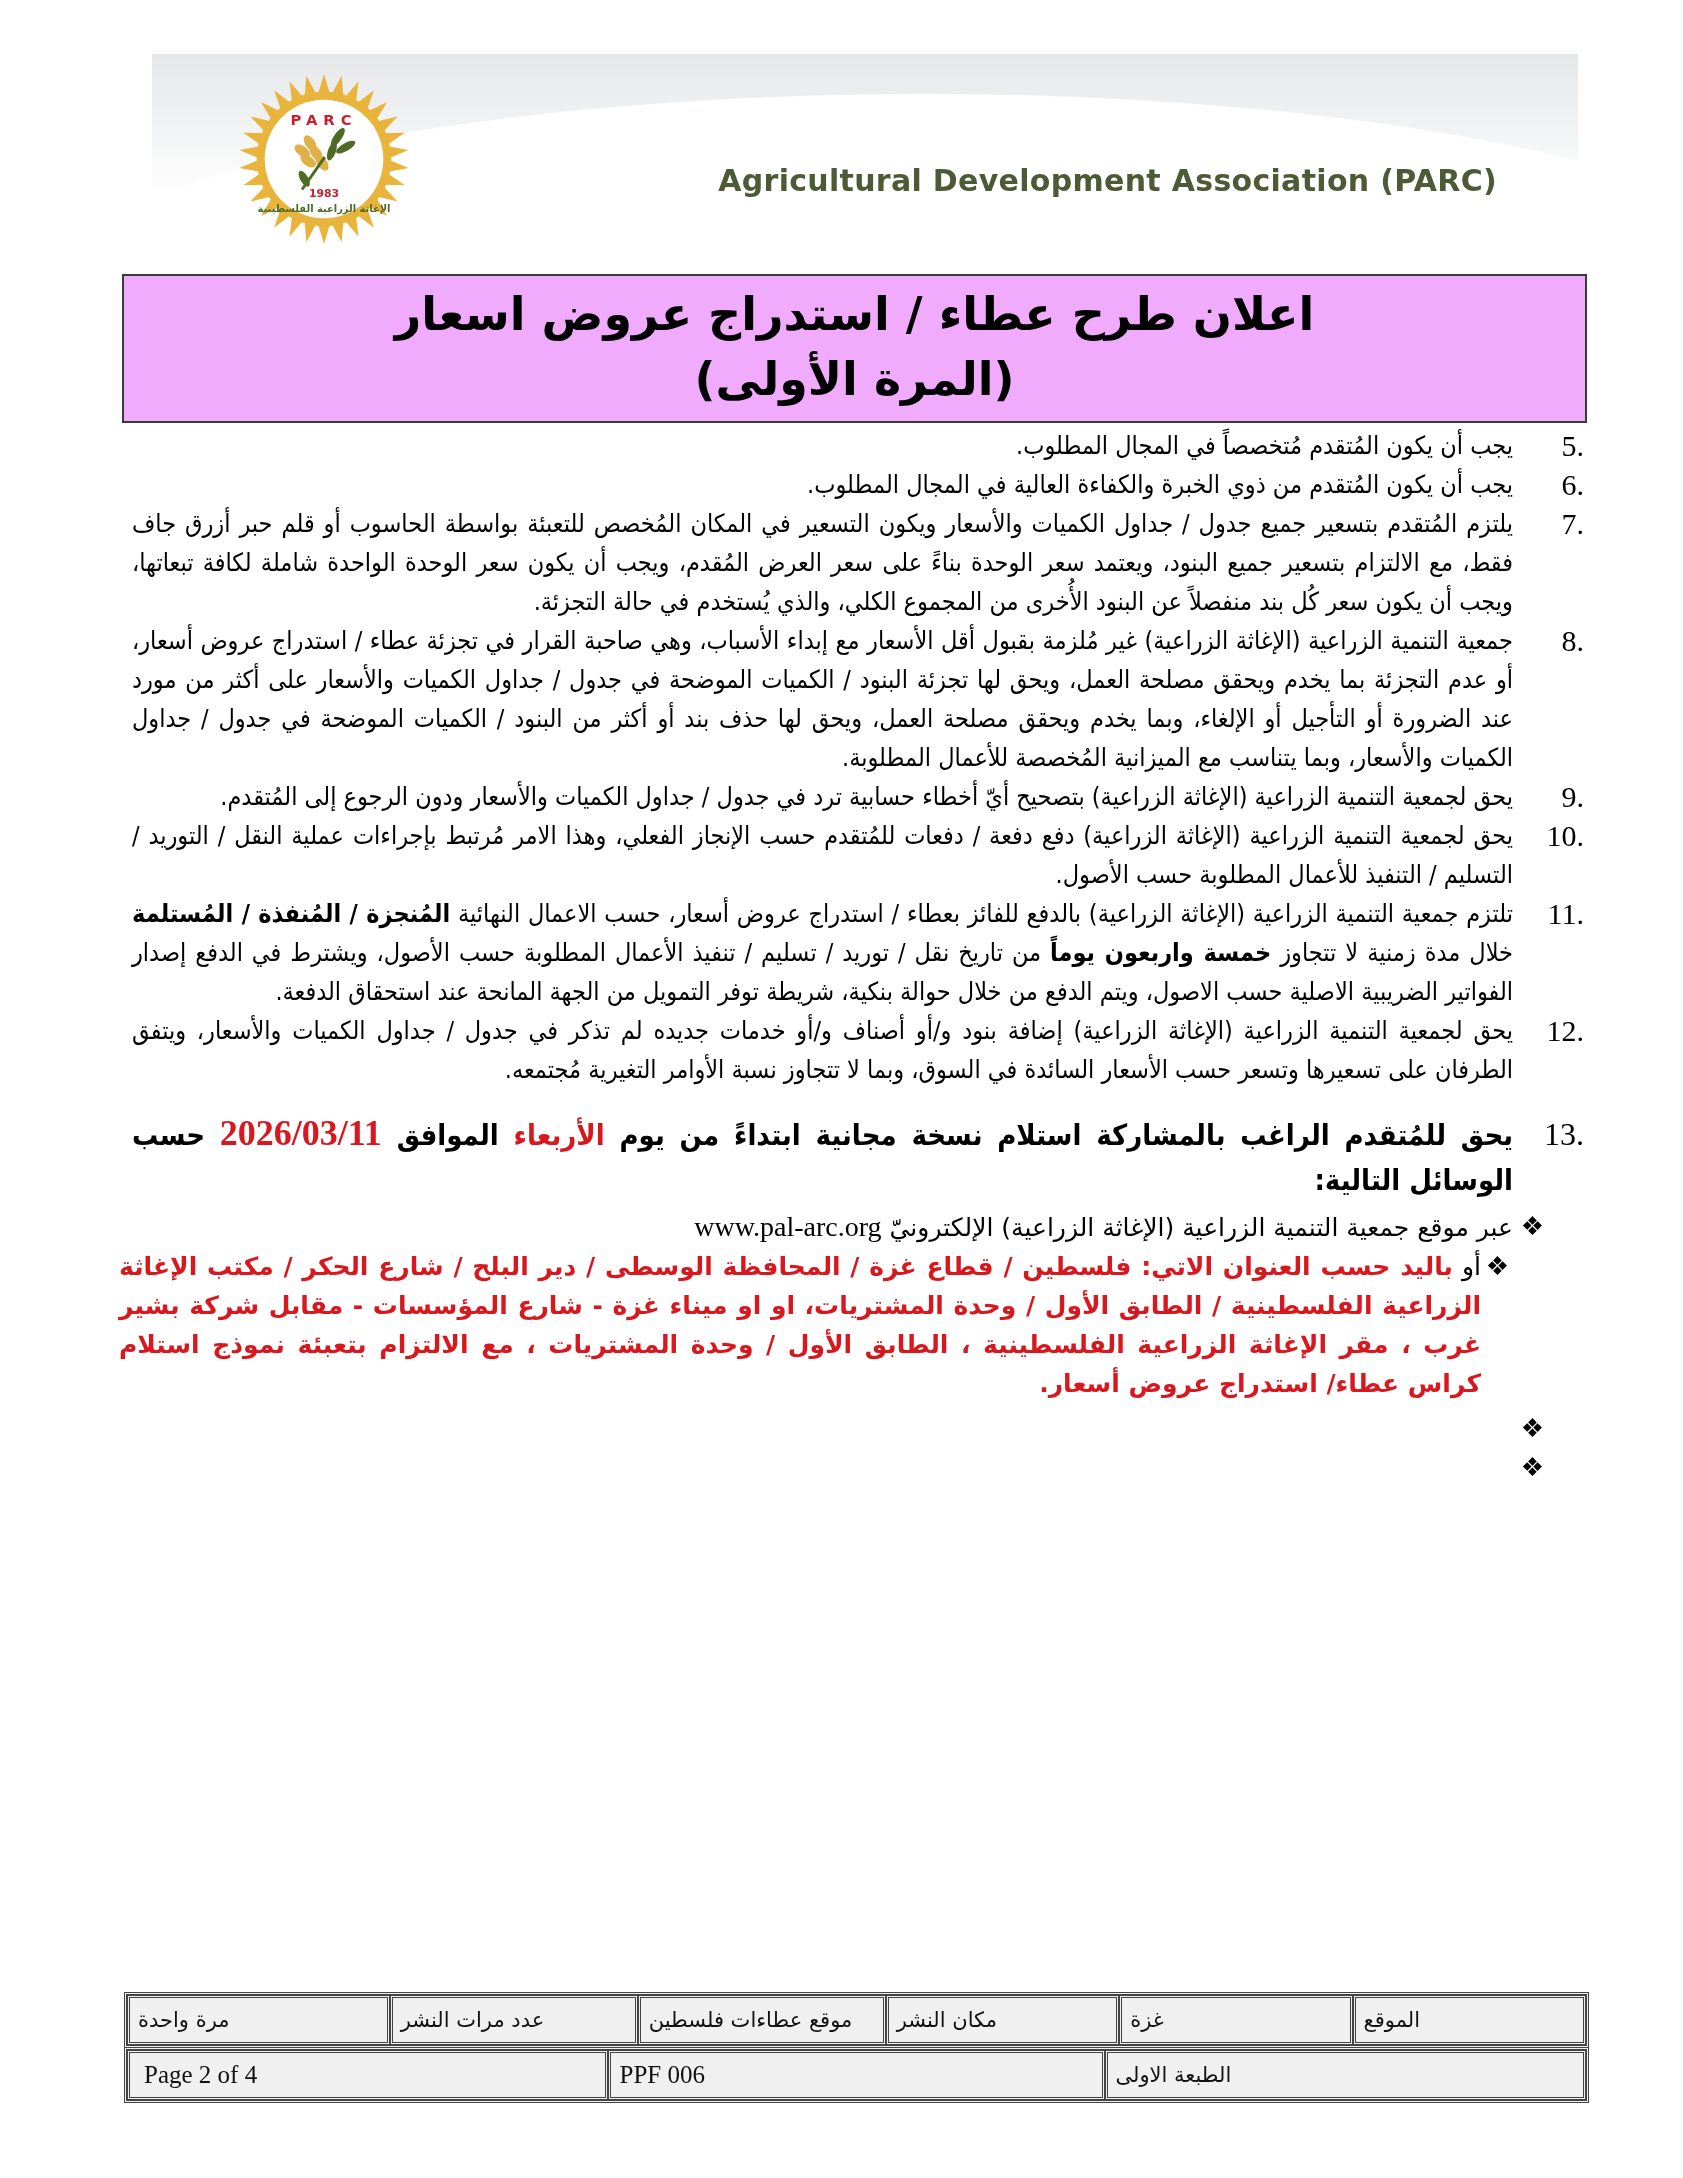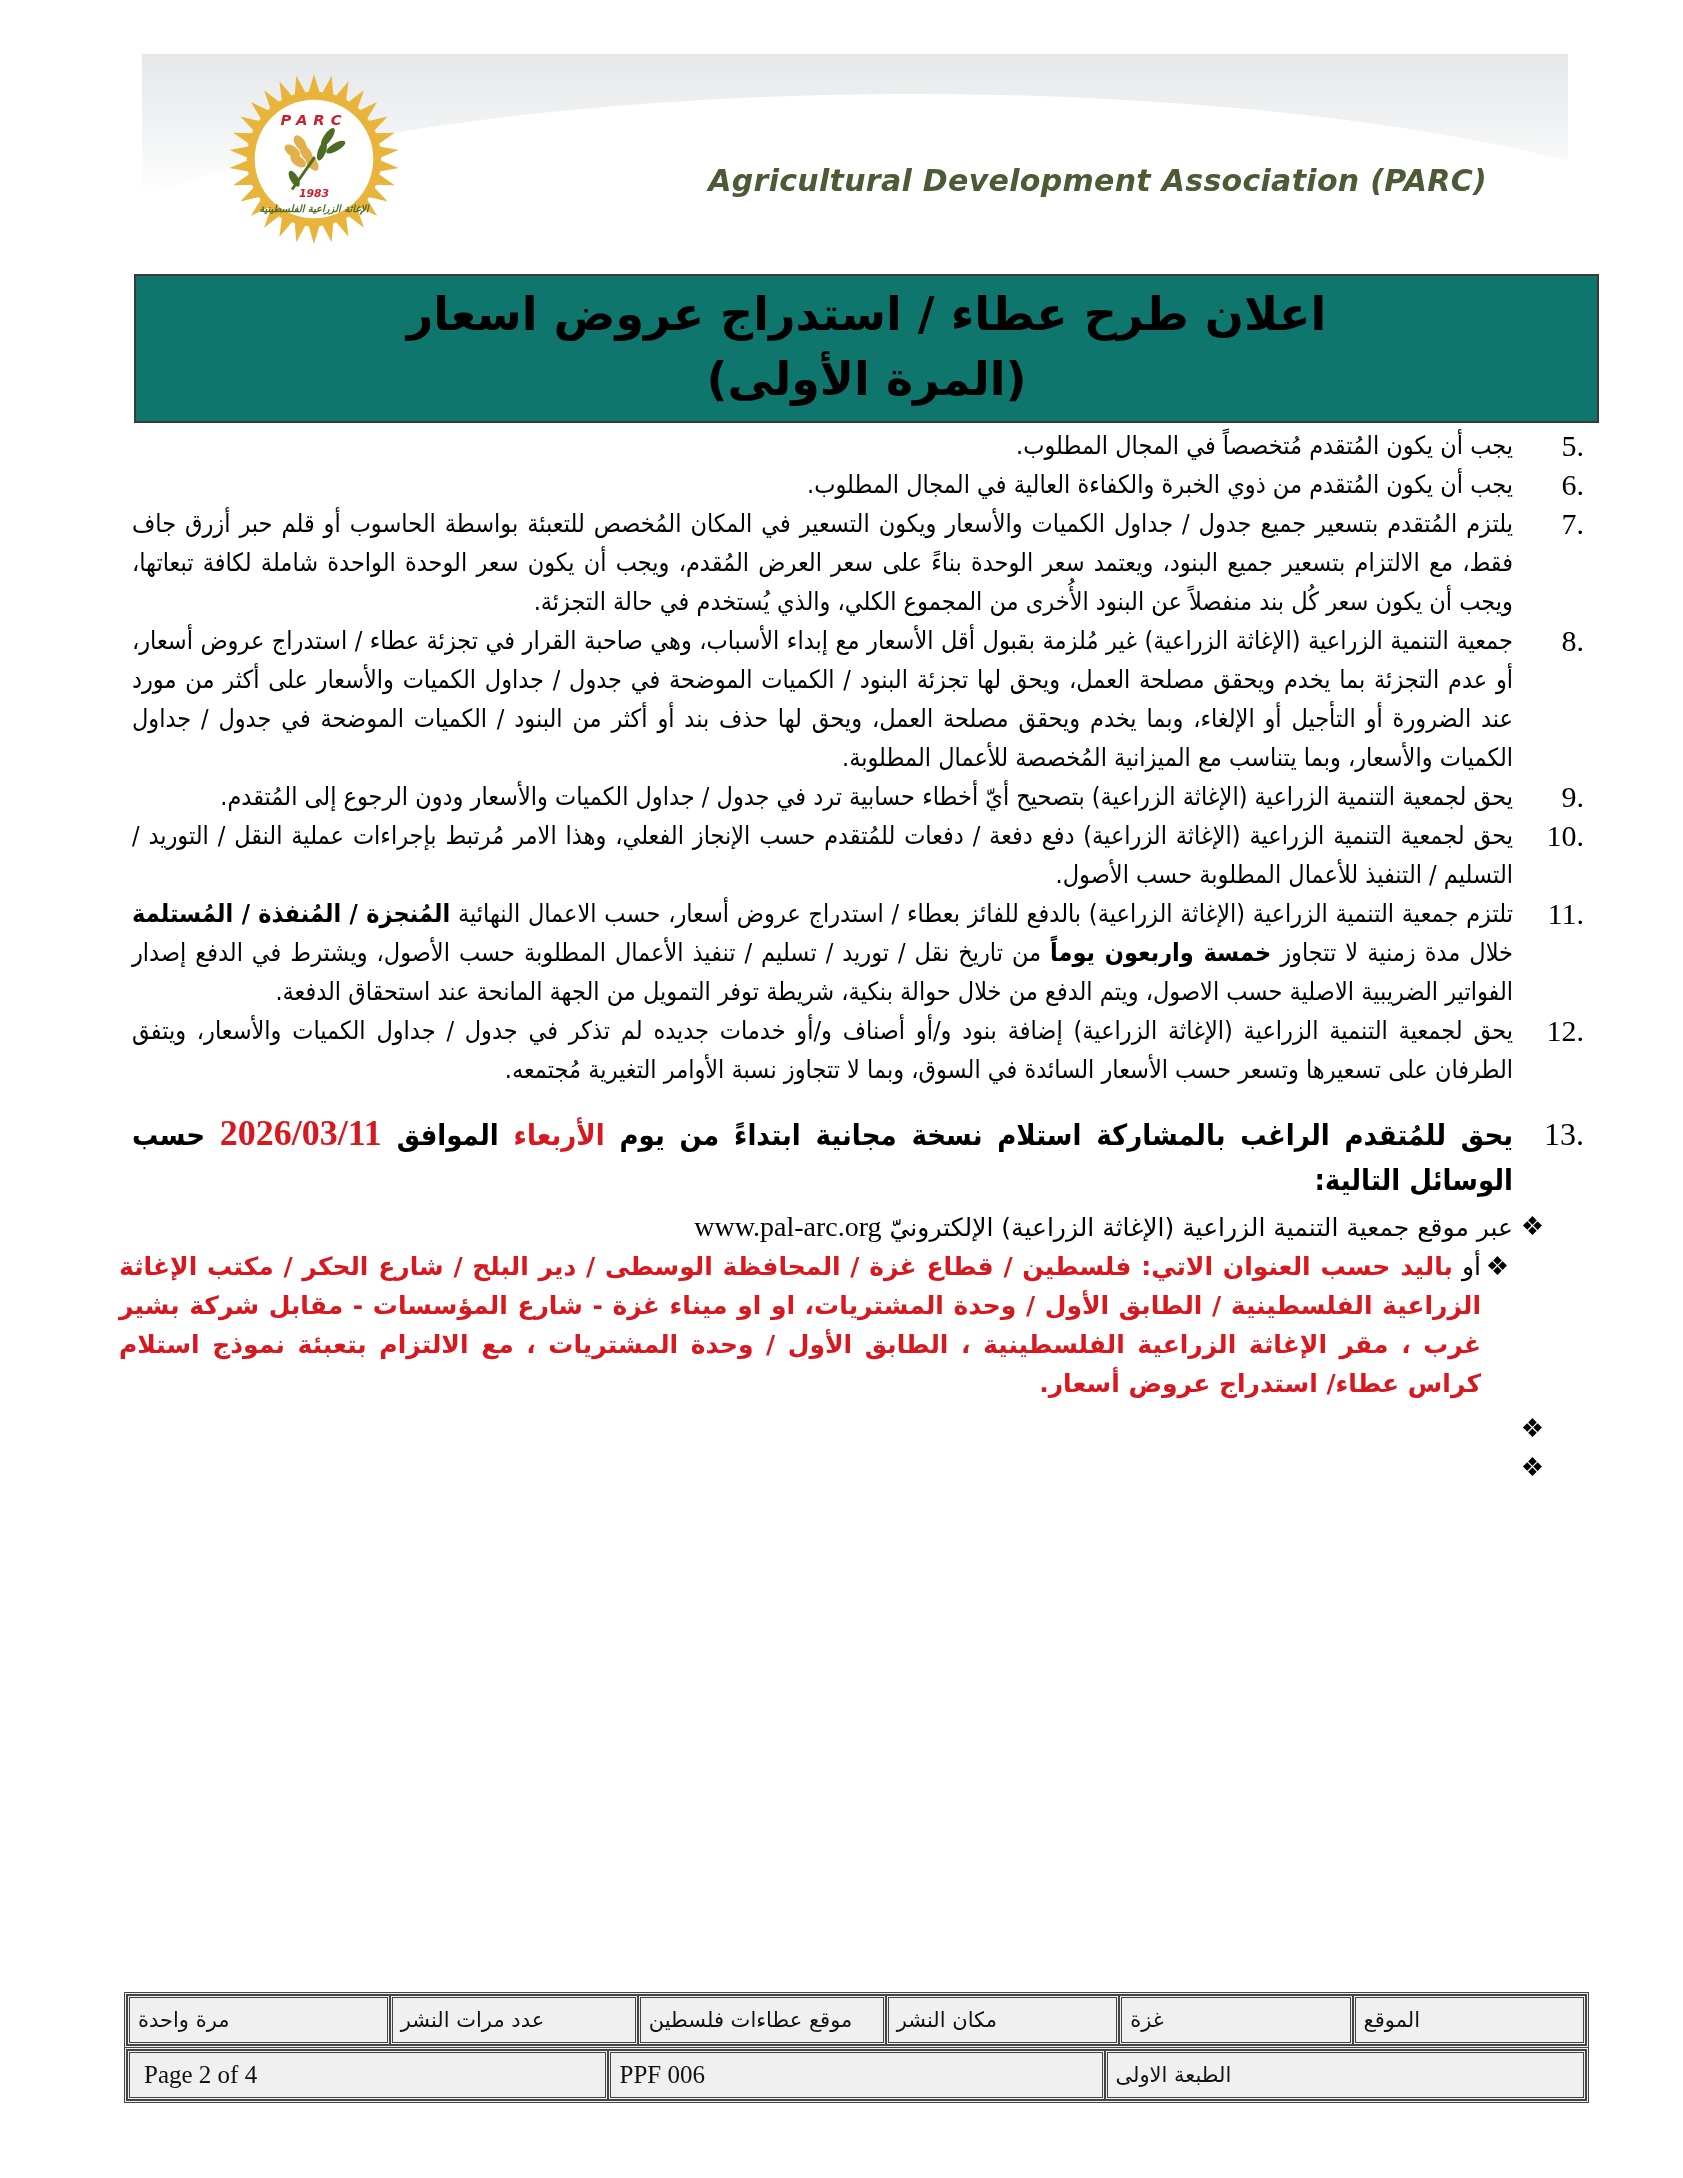--- a/index.html
+++ b/index.html
@@ -1,33 +1,33 @@
 <!DOCTYPE html>
 <html><head>
   <meta charset="utf-8">
   <style>
     html, body { margin: 0; padding: 0; background: #ffffff; }
     body { width: 1683px; height: 2178px; position: relative; overflow: hidden;
            font-family: "Liberation Serif", "DejaVu Serif", serif; color: #000; }
 
     
-    .banner { position: absolute; left: 142px; top: 54px; width: 1426px; height: 203px; overflow: hidden; font-style: italic; }
+    .banner { position: absolute; left: 152px; top: 54px; width: 1426px; height: 203px; overflow: hidden; }
     .banner-bg { position: absolute; inset: 0;
       background: linear-gradient(180deg, #e6e7e9 0%, #f1f2f3 35%, #ffffff 70%); }
     .banner-swoosh { position: absolute; left: -119px; top: 40px; width: 1782px; height: 416px;
       border-radius: 50%; background: #ffffff; }
     .logo { position: absolute; left: 87px; top: 20px; width: 170px; height: 170px; }
     .org-ar { position: absolute; right: 79px; top: 59px; font-family: "DejaVu Sans", sans-serif;
       font-size: 30px; font-weight: bold; color: #4d5a36; direction: rtl; }
     .org-en { position: absolute; right: 81px; top: 109px; font-family: "DejaVu Sans", sans-serif;
       font-size: 30px; font-weight: bold; color: #4d5a36; letter-spacing: 0.3px; }
 
     
-    .title-box { position: absolute; left: 134px; top: 274px; width: 1465px; height: 149px;
-      background: #0f766e; border: 2px solid #3a3a3a; box-sizing: border-box;
+    .title-box { position: absolute; left: 122px; top: 274px; width: 1465px; height: 149px;
+      background: #f0abfc; border: 2px solid #3a3a3a; box-sizing: border-box;
       text-align: center; direction: rtl; }
     .title-line { font-family: "DejaVu Sans", sans-serif; font-weight: bold; font-size: 46px;
       line-height: 65px; display: block; }
     .title-line.l1 { margin-top: 6px; }
 
     
     .body { position: absolute; left: 119px; top: 426px; width: 1465px; direction: rtl;
       font-family: "Liberation Serif", "DejaVu Serif", serif; }
     .item { position: relative; padding-right: 71px; font-size: 29px; line-height: 39px;
       text-align: justify; text-align-last: right; }

